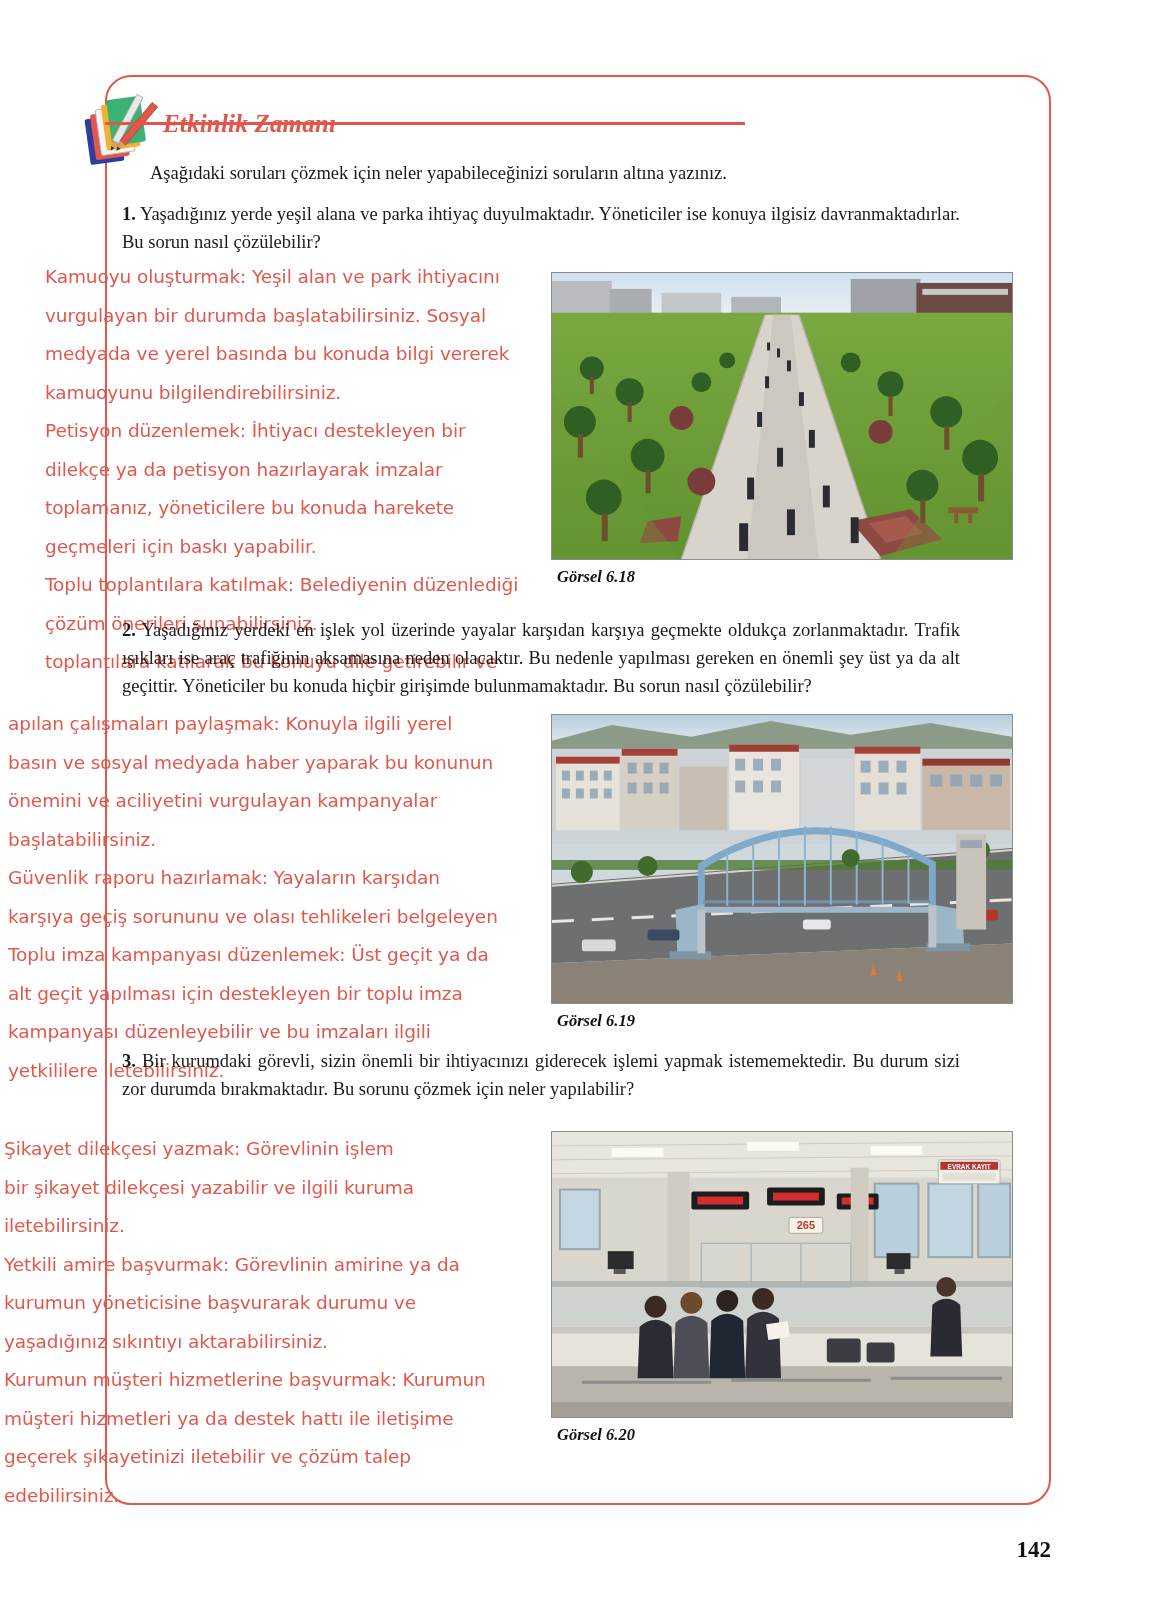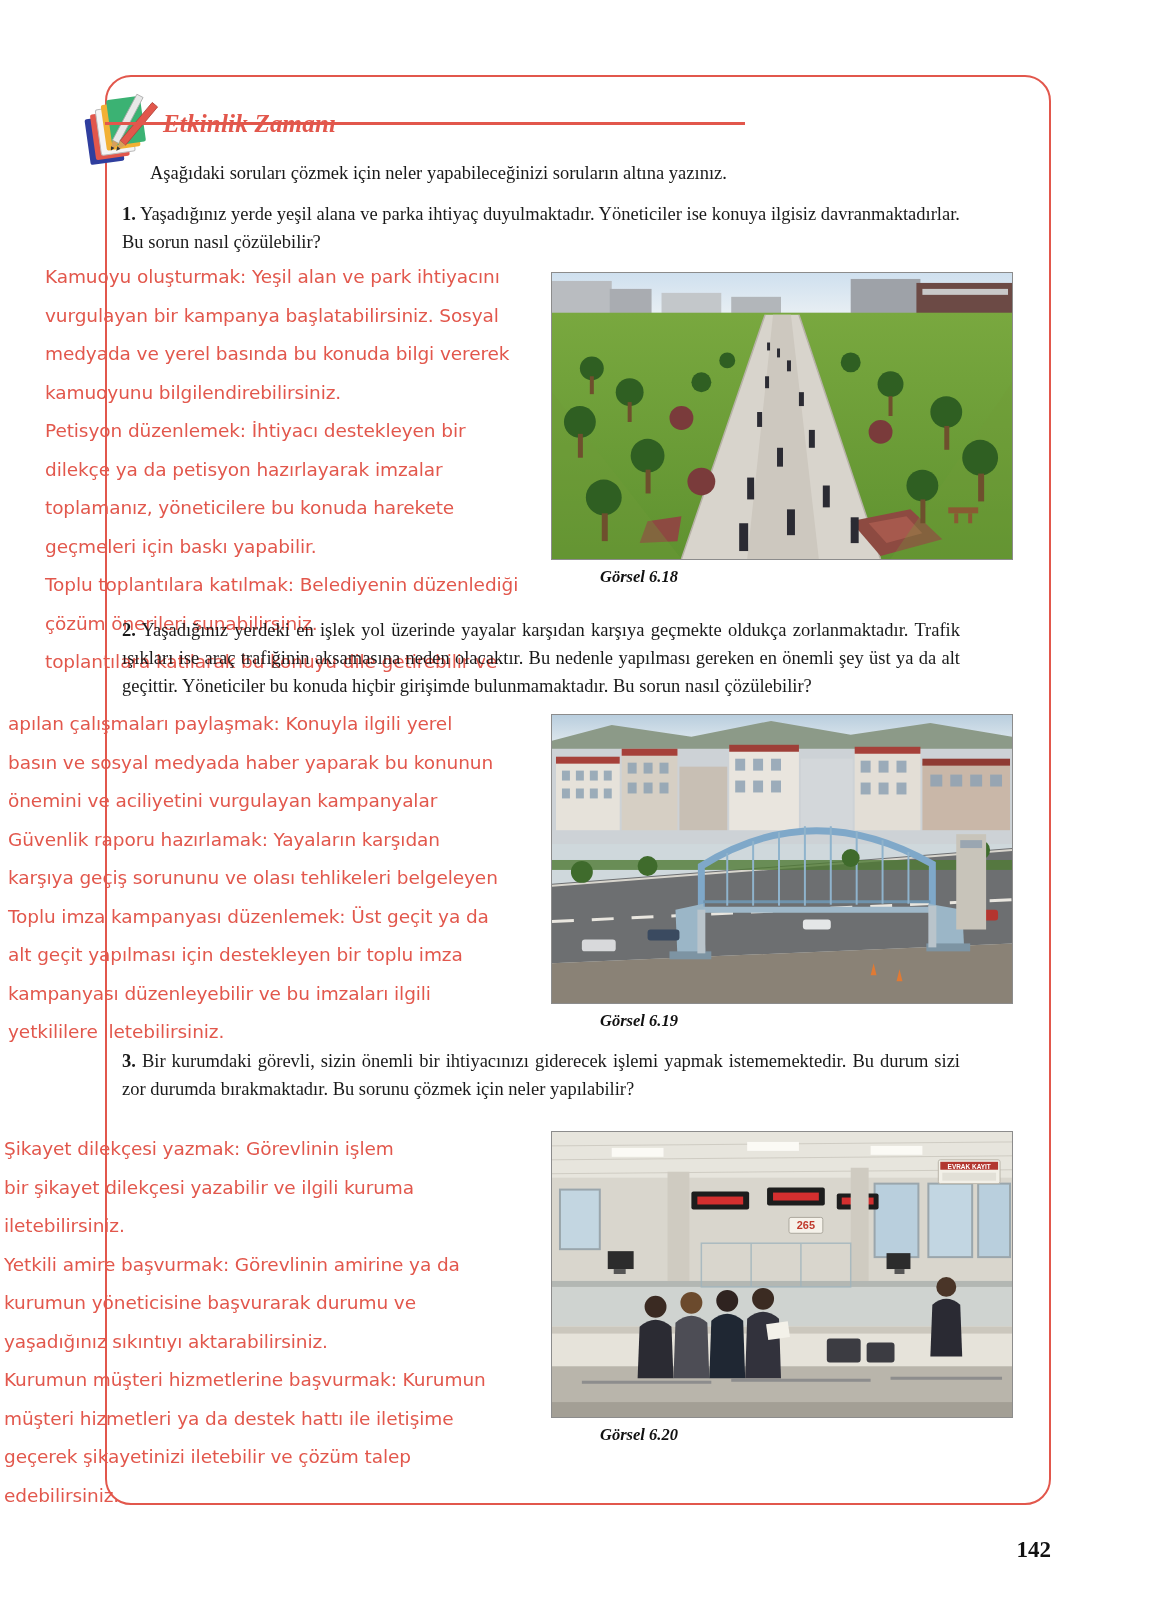--- a/index.html
+++ b/index.html
@@ -126,21 +126,20 @@
     background: #cfd8dc;
     text-decoration: underline;
   }
   .caption {
     position: absolute;
     font-family: "Liberation Serif", serif;
     font-style: italic;
     font-weight: bold;
     font-size: 16.5px;
     color: #111;
-    margin-left: 43px;
   }
   #photo1 { left: 551px; top: 272px; width: 462px; height: 288px; }
   #cap1   { left: 557px; top: 567px; }
   #photo2 { left: 551px; top: 714px; width: 462px; height: 290px; }
   #cap2   { left: 557px; top: 1011px; }
   #photo3 { left: 551px; top: 1131px; width: 462px; height: 287px; }
   #cap3   { left: 557px; top: 1425px; }
 
   .photo svg { display: block; width: 100%; height: 100%; }
 
@@ -188,21 +187,21 @@
 
 <div class="intro">Aşağıdaki soruları çözmek için neler yapabileceğinizi soruların altına yazınız.</div>
 
 <div class="q-block q1">
   <span class="qnum">1.</span>
   <span>Yaşadığınız yerde yeşil alana ve parka ihtiyaç duyulmaktadır. Yöneticiler ise konuya ilgisiz davranmaktadırlar. Bu sorun nasıl çözülebilir?</span>
 </div>
 
 <div class="answer a1">
   <span class="ln">Kamuoyu oluşturmak: Yeşil alan ve park ihtiyacını</span>
-  <span class="ln">vurgulayan bir kampanya başlatabilirsiniz. Sosyal</span>
+  <span class="ln">vurgulayan bir durumda başlatabilirsiniz. Sosyal</span>
   <span class="ln">medyada ve yerel basında bu konuda bilgi vererek</span>
   <span class="ln">kamuoyunu bilgilendirebilirsiniz.</span>
   <span class="ln">Petisyon düzenlemek: İhtiyacı destekleyen bir</span>
   <span class="ln">dilekçe ya da petisyon hazırlayarak imzalar</span>
   <span class="ln">toplamanız, yöneticilere bu konuda harekete</span>
   <span class="ln">geçmeleri için baskı yapabilir.</span>
   <span class="ln">Toplu toplantılara katılmak: Belediyenin düzenlediği</span>
   <span class="ln">çözüm önerileri sunabilirsiniz.</span>
   <span class="ln">toplantılara katılarak bu konuyu dile getirebilir ve</span>
 </div>
@@ -303,20 +302,21 @@
 
 <div class="q-block q2">
   <span class="qnum">2.</span>
   <span>Yaşadığınız yerdeki en işlek yol üzerinde yayalar karşıdan karşıya geçmekte oldukça zorlanmaktadır. Trafik ışıkları ise araç trafiğinin aksamasına neden olacaktır. Bu nedenle yapılması gereken en önemli şey üst ya da alt geçittir. Yöneticiler bu konuda hiçbir girişimde bulunmamaktadır. Bu sorun nasıl çözülebilir?</span>
 </div>
 
 <div class="answer a2">
   <span class="ln">apılan çalışmaları paylaşmak: Konuyla ilgili yerel</span>
   <span class="ln">basın ve sosyal medyada haber yaparak bu konunun</span>
   <span class="ln">önemini ve aciliyetini vurgulayan kampanyalar</span>
+  <span class="ln">başlatabilirsiniz.</span>
   <span class="ln">Güvenlik raporu hazırlamak: Yayaların karşıdan</span>
   <span class="ln">karşıya geçiş sorununu ve olası tehlikeleri belgeleyen</span>
   <span class="ln">Toplu imza kampanyası düzenlemek: Üst geçit ya da</span>
   <span class="ln">alt geçit yapılması için destekleyen bir toplu imza</span>
   <span class="ln">kampanyası düzenleyebilir ve bu imzaları ilgili</span>
   <span class="ln">yetkililere iletebilirsiniz.</span>
 </div>
 
 <div class="photo" id="photo2">
   <svg viewBox="0 0 462 290" preserveAspectRatio="none" xmlns="http://www.w3.org/2000/svg">

